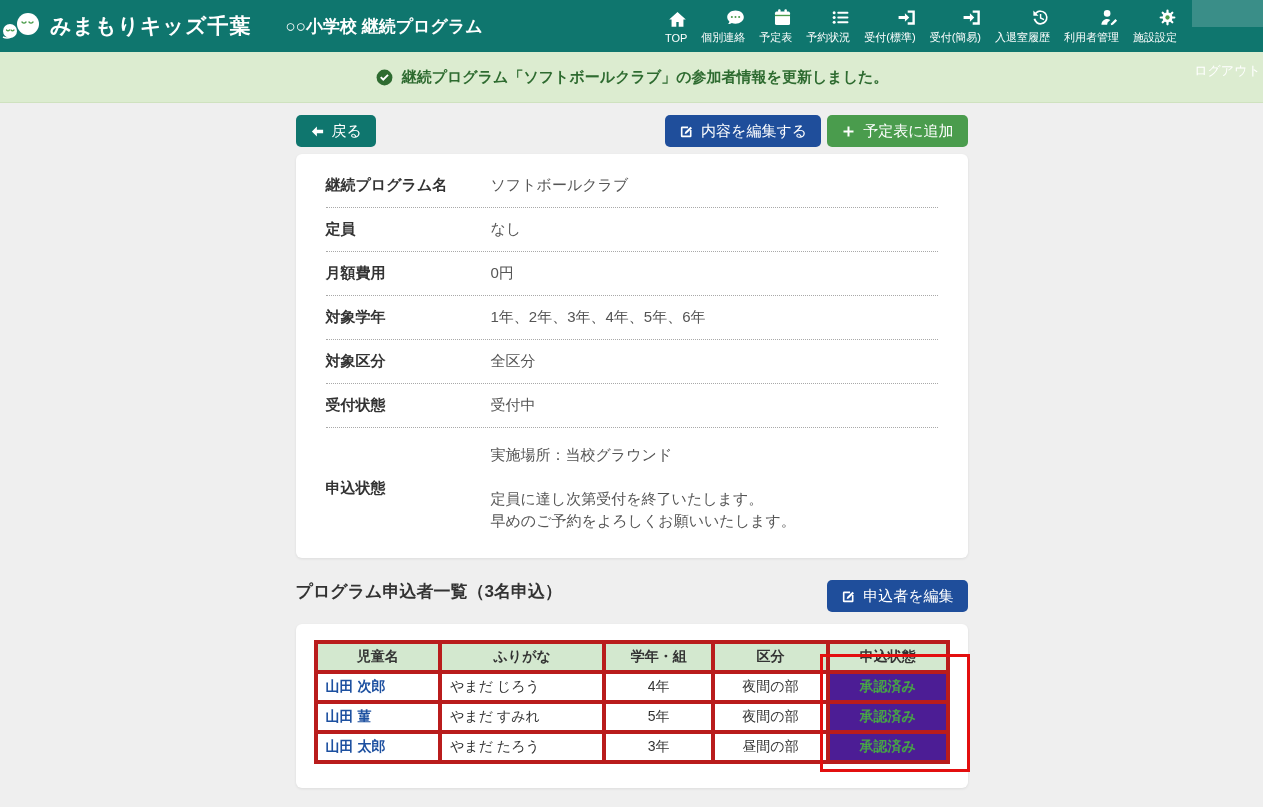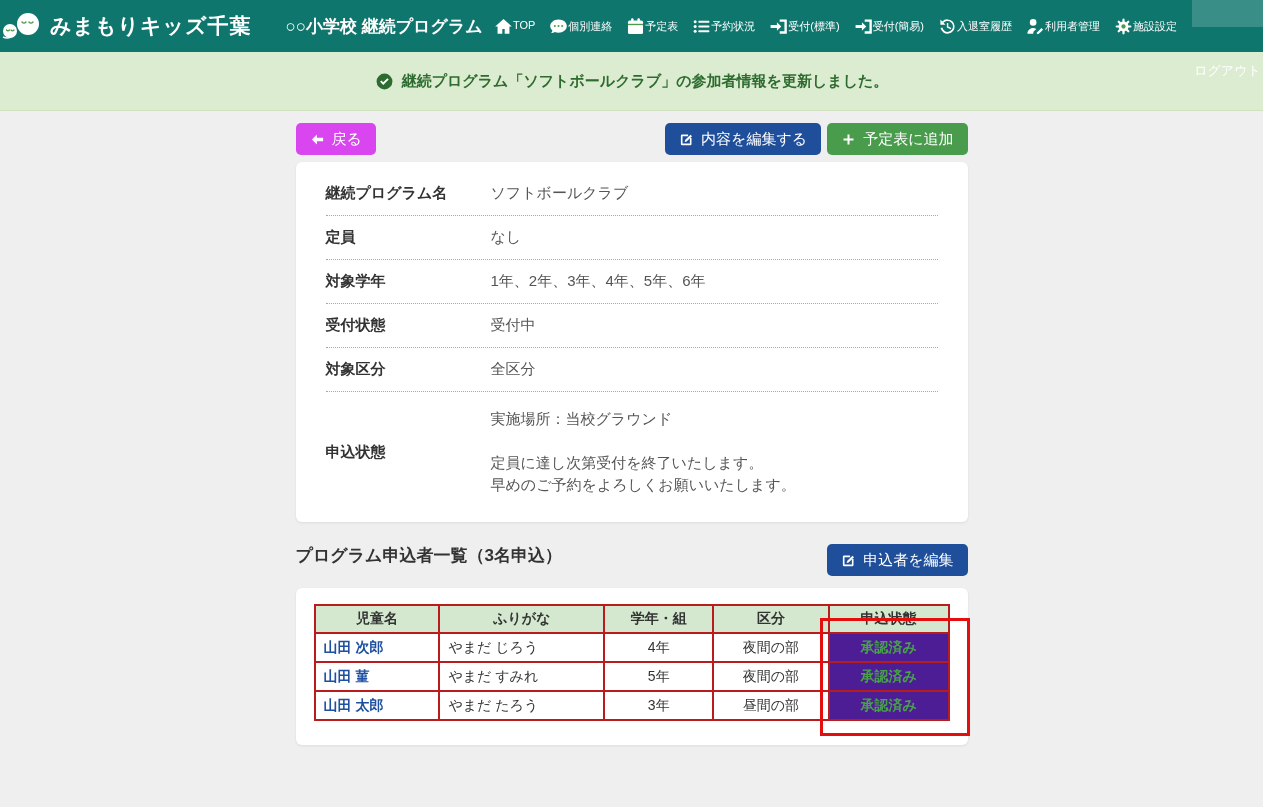--- a/index.html
+++ b/index.html
@@ -12,49 +12,49 @@
   .topbar {
     height:52px; background:#0f766e; display:flex; align-items:center;
     padding:0 0 0 0; color:#fff;
   }
   .logo { display:flex; align-items:center; gap:4px; cursor:pointer; }
   .logo svg { width:46px; height:34px; }
   .logo-text { font-size:21px; font-weight:bold; letter-spacing:1px; }
   .page-title { font-size:17px; font-weight:bold; margin-left:34px; white-space:nowrap; }
   .nav { display:flex; align-items:center; margin-left:auto; }
   .nav-item {
-    display:flex; flex-direction:row; align-items:flex-start; justify-content:center;
+    display:flex; flex-direction:column; align-items:flex-end; justify-content:center;
     padding:4px 7px; cursor:pointer; color:#fff; text-decoration:none; min-width:46px;
   }
   .nav-item .nav-icon { height:20px; display:flex; align-items:flex-end; }
   .nav-item svg { width:19px; height:19px; fill:#fff; }
   .nav-label { font-size:11px; margin-top:3px; white-space:nowrap; }
   .logout {
     display:flex; flex-direction:column; align-items:center; cursor:pointer;
     margin-left:8px; width:71px; align-self:flex-start;gap:33px;
   }
   .logout-highlight { width:71px; height:27px; background:rgba(255,255,255,0.18); }
   .logout-label { font-size:13px; color:#fff; margin-top:2px; white-space:nowrap; }
   
   .banner {
-    height:59px; background:#dcecd0; display:flex; align-items:center; justify-content:center;
+    height:51px; background:#dcecd0; display:flex; align-items:center; justify-content:center;
     gap:8px; border-bottom:1px solid #cfe2bf;
   }
   .banner svg { width:19px; height:19px; }
   .banner-text { color:#2e6b30; font-size:15px; font-weight:bold; }
   
   .main { width:672px; margin:0 auto; padding-top:12px; }
   .toolbar { display:flex; justify-content:space-between; align-items:center; }
   .btn {
     display:inline-flex; align-items:center; gap:7px; border:none; border-radius:5px;
     color:#fff; font-size:15px; padding:7px 14px; cursor:pointer;
     font-family:inherit; line-height:1.2;
   }
   .btn svg { width:15px; height:15px; fill:#fff; }
-  .btn-back { background:#d946ef; }
+  .btn-back { background:#0f766e; }
   .btn-green { background:#4a9c4d; }
   .btn-blue { background:#1f4e9b; }
   .toolbar-right { display:flex; gap:6px; }
   
   .card {
     background:#fff; border-radius:6px; box-shadow:0 1px 3px rgba(0,0,0,0.08);
   }
   .details-card { margin-top:7px; padding:10px 30px 4px; }
   .detail-row {
     display:flex; align-items:center; padding:12px 0; border-bottom:1px dotted #a9a9a9;
@@ -63,21 +63,21 @@
   .detail-label { width:165px; font-weight:bold; font-size:15px; color:#333; flex-shrink:0; }
   .detail-value { font-size:15px; color:#555; }
   .detail-row.multiline { align-items:center; padding:16px 0 22px; }
   .multiline .detail-value div { min-height:22px; line-height:22px; }
   
   .section-head { display:flex; justify-content:space-between; align-items:flex-start; margin-top:22px; }
   .section-title { font-size:17px; font-weight:bold; color:#333; padding-bottom:2px; }
   .table-card { margin-top:12px; padding:16px 18px 24px; }
   .table-wrap { position:relative; }
   table { width:100%; border-collapse:collapse; font-size:14px; }
-  th, td { border:2px solid #b91c1c; padding:4px 8px; }
+  th, td { border:4px solid #b91c1c; padding:4px 8px; }
   th { background:#d3e8cf; font-weight:bold; color:#333; text-align:center; height:27px; }
   td { height:29px; background:#fff; color:#333; }
   td.center { text-align:center; }
   td.name a { color:#1d50a0; font-weight:bold; text-decoration:none; cursor:pointer; }
   td.status { background:#4c1d95; color:#47a347; font-weight:bold; text-align:center; }
   .red-box {
     position:absolute; left:506px; top:14px; width:150px; height:118px;
     border:3px solid #e30f0f; pointer-events:none; z-index:5;
   }
 </style>
@@ -238,30 +238,34 @@
   <section class="card details-card">
     <div class="detail-row">
       <div class="detail-label">継続プログラム名</div>
       <div class="detail-value">ソフトボールクラブ</div>
     </div>
     <div class="detail-row">
       <div class="detail-label">定員</div>
       <div class="detail-value">なし</div>
     </div>
     <div class="detail-row">
+      <div class="detail-label">月額費用</div>
+      <div class="detail-value">0円</div>
+    </div>
+    <div class="detail-row">
       <div class="detail-label">対象学年</div>
       <div class="detail-value">1年、2年、3年、4年、5年、6年</div>
     </div>
     <div class="detail-row">
+      <div class="detail-label">対象区分</div>
+      <div class="detail-value">全区分</div>
+    </div>
+    <div class="detail-row">
       <div class="detail-label">受付状態</div>
       <div class="detail-value">受付中</div>
-    </div>
-    <div class="detail-row">
-      <div class="detail-label">対象区分</div>
-      <div class="detail-value">全区分</div>
     </div>
     <div class="detail-row multiline">
       <div class="detail-label">申込状態</div>
       <div class="detail-value">
         <div>実施場所：当校グラウンド</div>
         <div></div>
         <div>定員に達し次第受付を終了いたします。</div>
         <div>早めのご予約をよろしくお願いいたします。</div>
       </div>
     </div>

